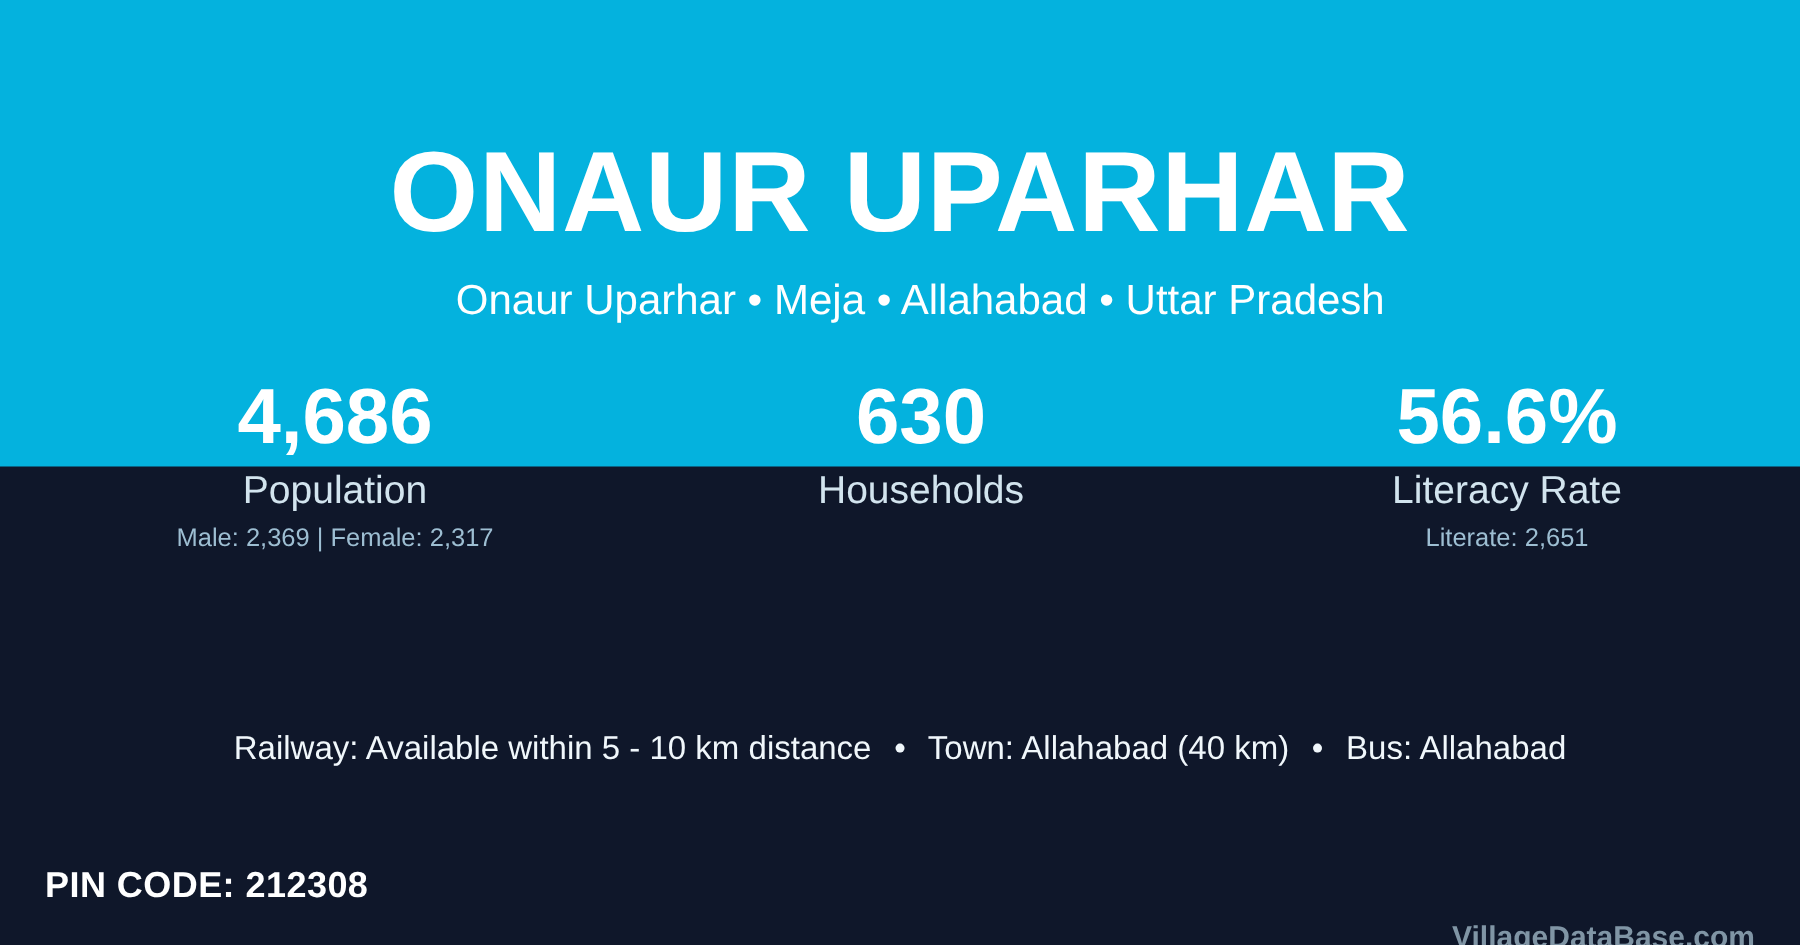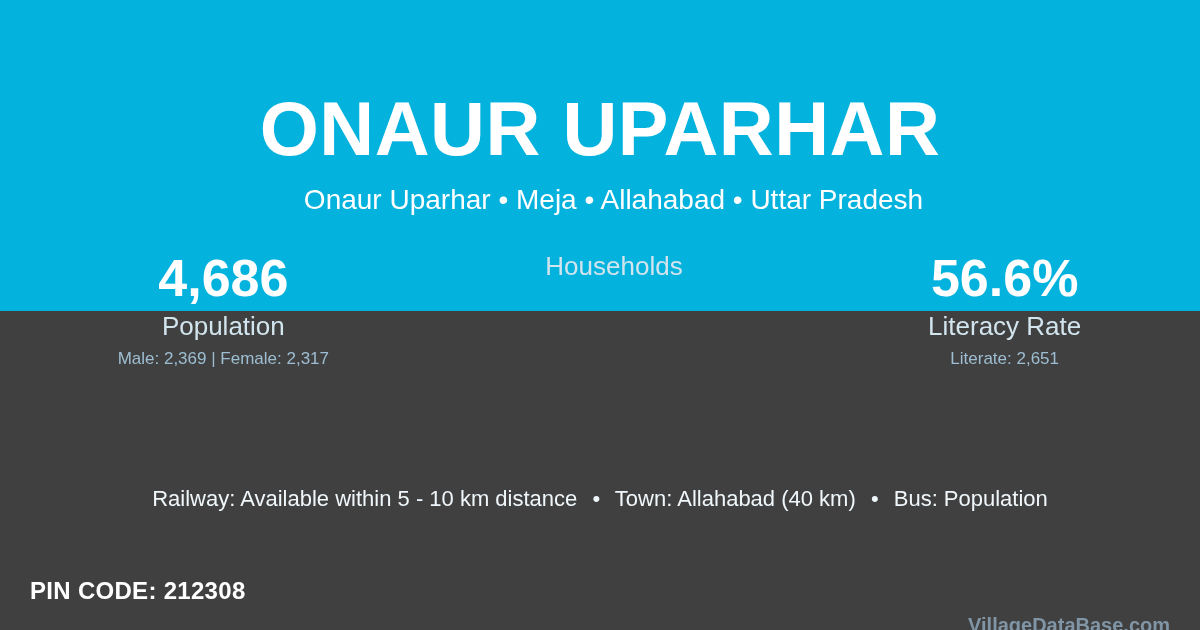--- a/index.html
+++ b/index.html
@@ -13,21 +13,21 @@
   body {
     font-family: "Liberation Sans", sans-serif;
     background: #0a5478;
     position: relative;
   }
 
   .card {
     position: relative;
     width: 1200px;
     height: 630px;
-    background: #404040;
+    background: #0f172a;
     overflow: hidden;
   }
 
   
   .top-band {
     position: absolute;
     left: 0;
     top: 0;
     width: 1200px;
     height: 311px;
@@ -159,36 +159,37 @@
 
   <div class="stats">
 
     <div class="stat">
       <div class="stat-value">4,686</div>
       <div class="stat-label">Population</div>
       <div class="stat-sub">Male: 2,369 | Female: 2,317</div>
     </div>
 
     <div class="stat">
+      <div class="stat-value">630</div>
       <div class="stat-label">Households</div>
     </div>
 
     <div class="stat">
       <div class="stat-value">56.6%</div>
       <div class="stat-label">Literacy Rate</div>
       <div class="stat-sub">Literate: 2,651</div>
     </div>
 
   </div>
 
   <div class="amenities">
     <span>Railway: Available within 5 - 10 km distance</span>
     <span class="sep">•</span>
     <span>Town: Allahabad (40 km)</span>
     <span class="sep">•</span>
-    <span>Bus: Population</span>
+    <span>Bus: Allahabad</span>
   </div>
 
   <div class="pin-code">PIN CODE: 212308</div>
 
   <div class="watermark">VillageDataBase.com</div>
 
 </div>
 
 </body></html>

